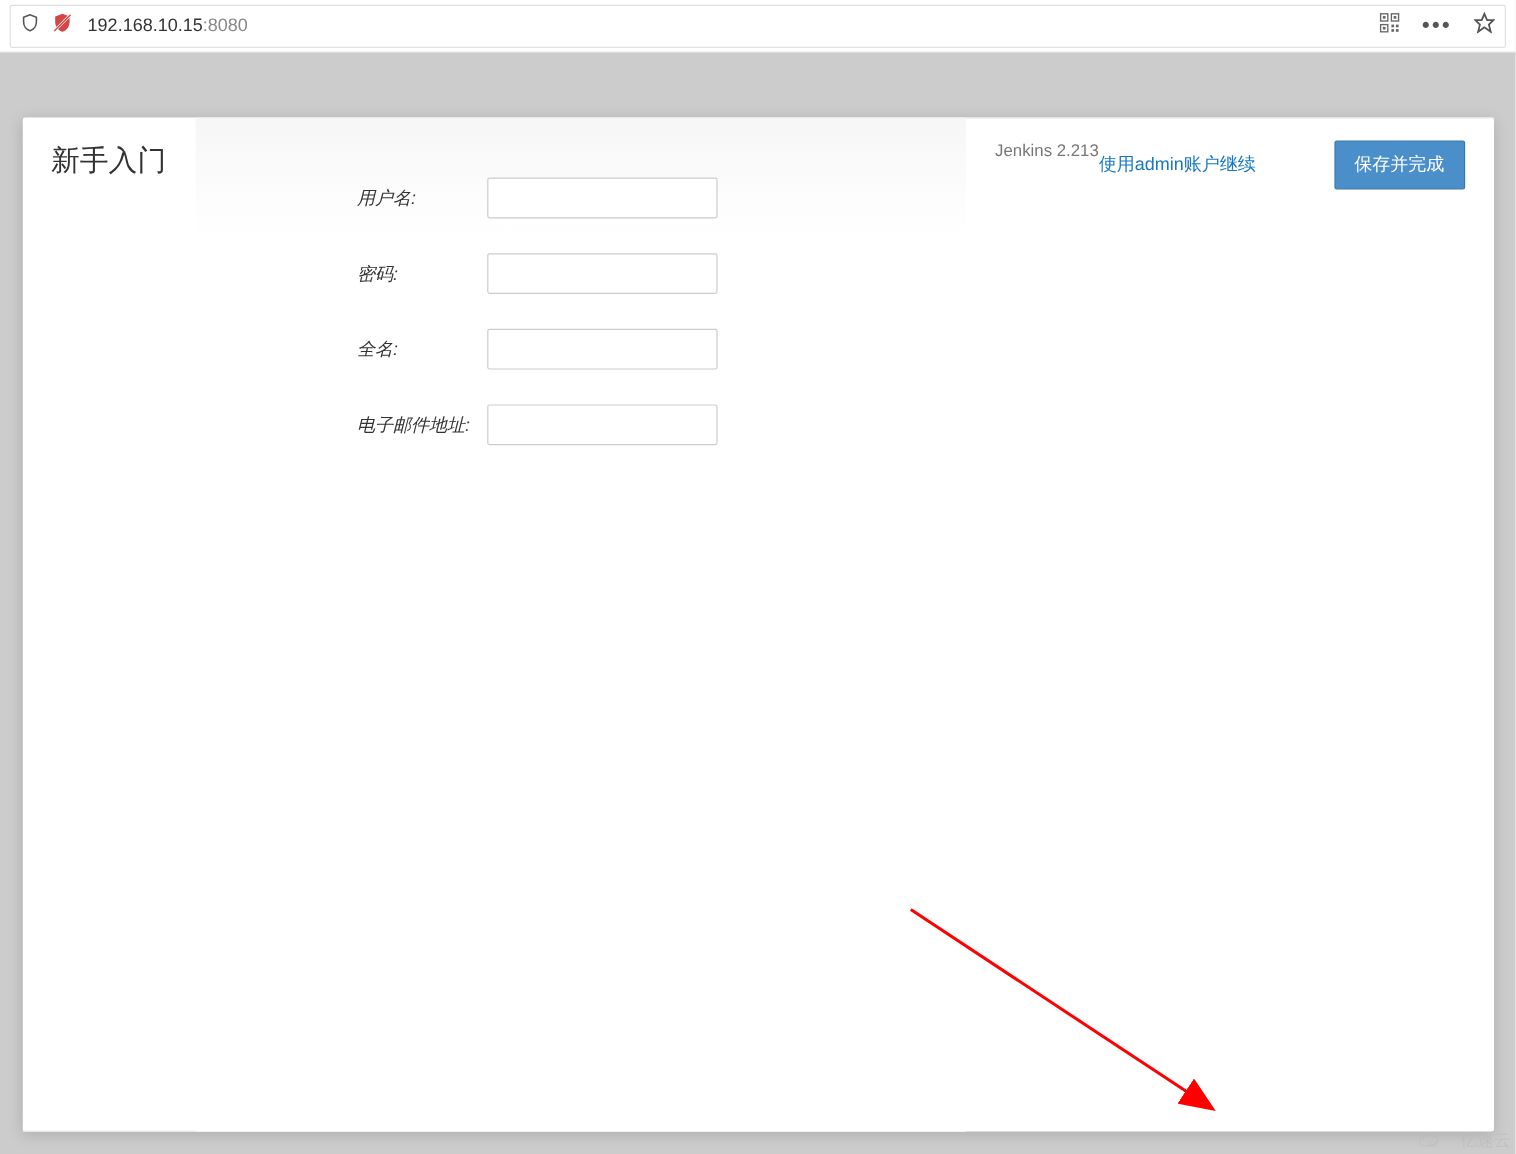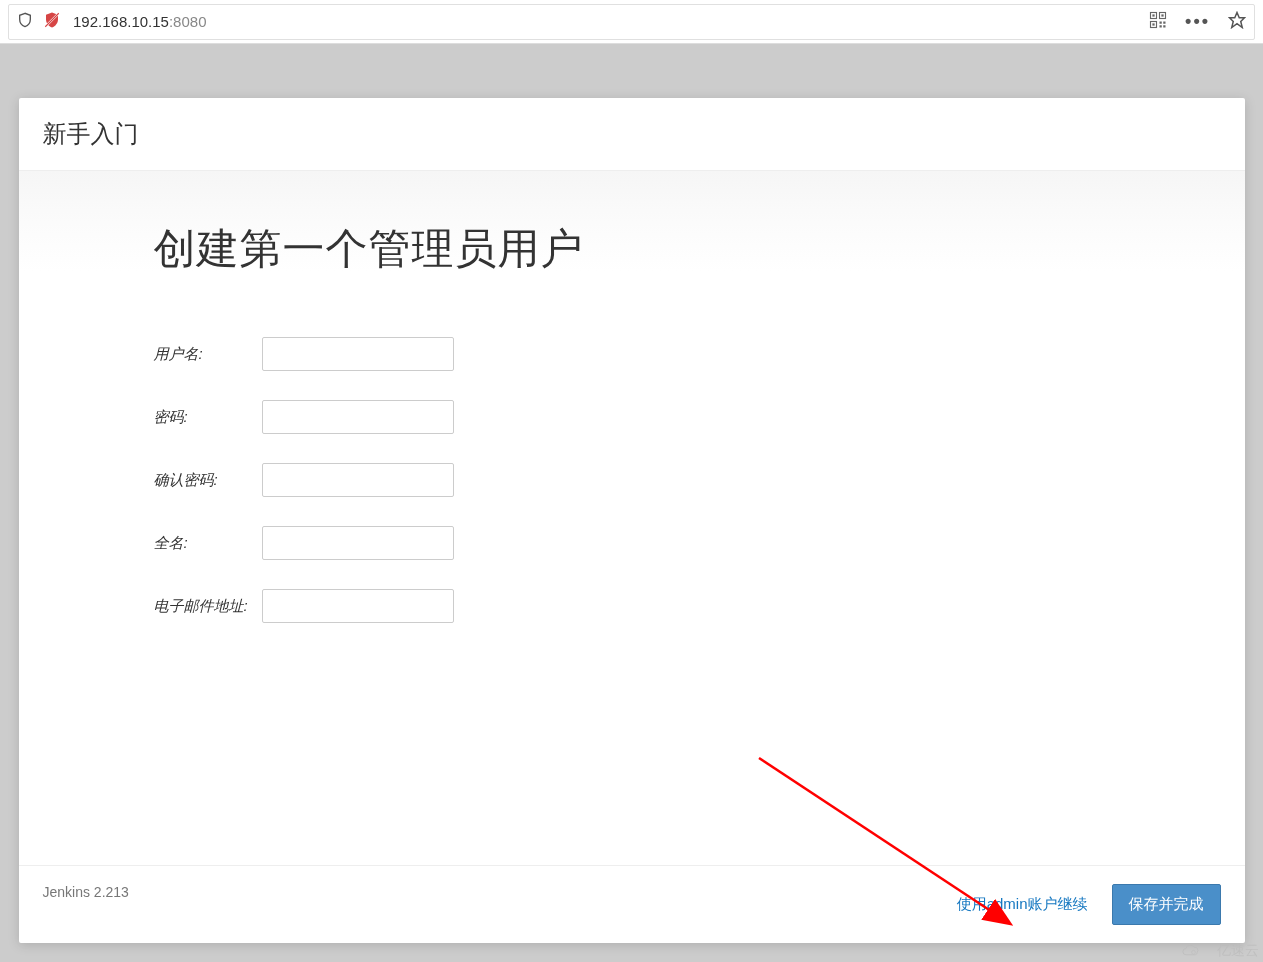--- a/index.html
+++ b/index.html
@@ -68,21 +68,21 @@
       position: relative;
     }
     .modal {
       background: #fff;
       margin: 0 auto;
       width: 1226px;
       height: 845px;
       box-shadow: 0 2px 12px rgba(0,0,0,0.15);
       border-radius: 2px;
       display: flex;
-      flex-direction: column;
+      flex-direction: row;
       position: relative;
     }
     .modal-header {
       padding: 20px 24px;
       border-bottom: 1px solid #eee;
       font-size: 24px;
       color: #333;
       font-weight: 300;
     }
     .modal-main {
@@ -148,20 +148,21 @@
       border: 1px solid #2e6da4;
       border-radius: 2px;
       padding: 10px 16px;
       font-size: 15px;
       cursor: pointer;
     }
     .primary-button {
       background: linear-gradient(#5a9edb, #4a8fc9);
       background: #4a8fc9;
       border-color: #3b79ad;
+      margin-left: 41px;
     }
     .arrow-annotation {
       position: absolute;
       pointer-events: none;
     }
     .watermark {
       position: absolute;
       right: 4px;
       bottom: 2px;
       display: flex;
@@ -219,32 +220,27 @@
     </div>
   </div>
 </div>
 
 <div class="page-body">
   <div class="modal">
     <div class="modal-header">
       <span>新手入门</span>
     </div>
     <div class="modal-main">
-      <h1 class="main-title">创建第一个管理员用户</h1>
 
       <div class="form-row">
         <label class="form-label">用户名:</label>
         <input class="form-input" type="text" style="">
       </div>
       <div class="form-row">
         <label class="form-label">密码:</label>
-        <input class="form-input" type="password" style="">
-      </div>
-      <div class="form-row">
-        <label class="form-label">确认密码:</label>
         <input class="form-input" type="password" style="">
       </div>
       <div class="form-row">
         <label class="form-label">全名:</label>
         <input class="form-input" type="text" style="">
       </div>
       <div class="form-row">
         <label class="form-label">电子邮件地址:</label>
         <input class="form-input" type="text" style="">
       </div>

